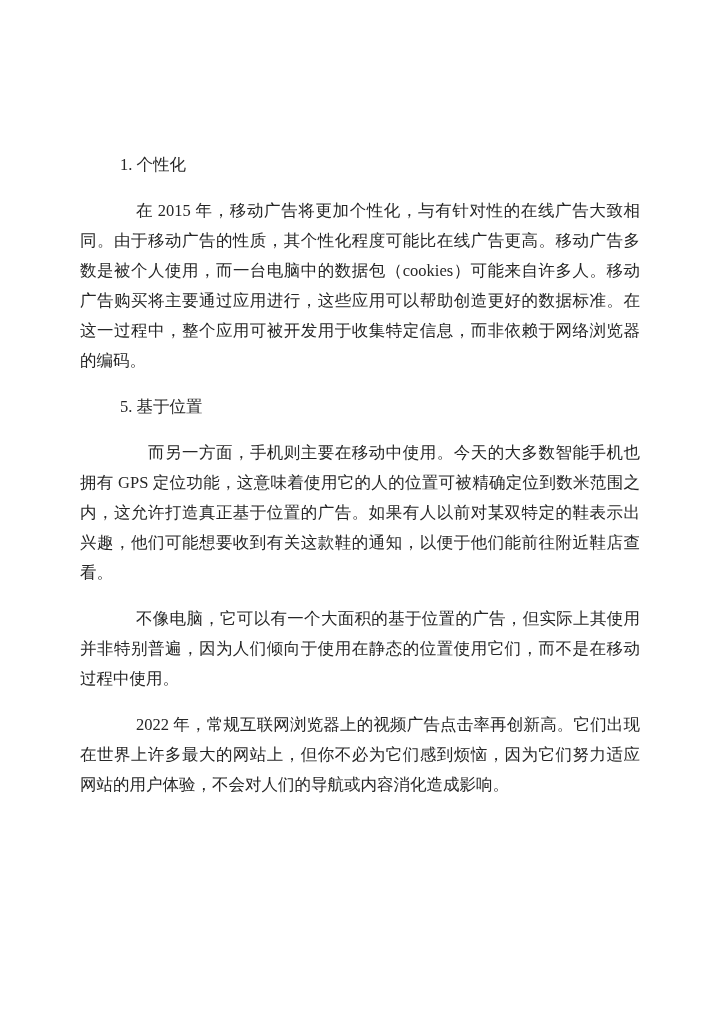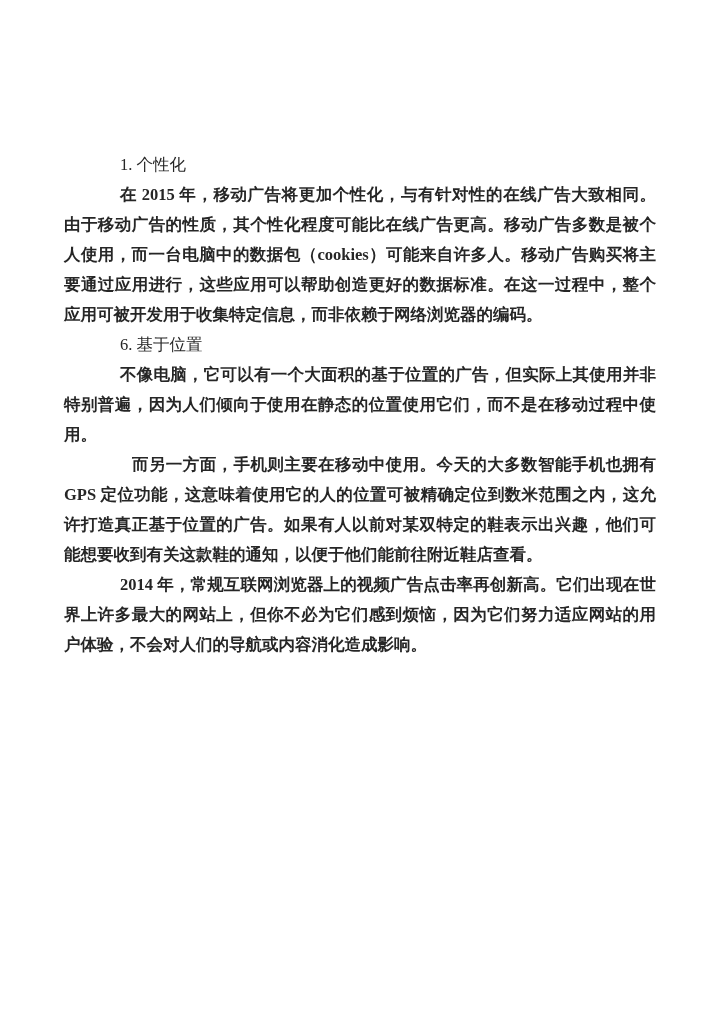--- a/index.html
+++ b/index.html
@@ -32,44 +32,43 @@
   .doc-heading {
     margin: 0;
     padding: 0;
     font-size: 16.5px;
     font-weight: normal;
     line-height: 30px;
     text-indent: 56px;
     text-align: left;
   }
   .doc-para {
-    margin: 0;
+    margin: 16px;
     padding: 0;
     text-indent: 56px;
-    font-weight: bold;
   }
   .doc-para.deep-indent {
     text-indent: 68px;
   }
 </style>
 </head>
 <body>
 
 <div class="doc-page">
   <div class="doc-content">
 
     <h3 class="doc-heading">1. 个性化</h3>
 
     <p class="doc-para">在 2015 年，移动广告将更加个性化，与有针对性的在线广告大致相同。由于移动广告的性质，其个性化程度可能比在线广告更高。移动广告多数是被个人使用，而一台电脑中的数据包（cookies）可能来自许多人。移动广告购买将主要通过应用进行，这些应用可以帮助创造更好的数据标准。在这一过程中，整个应用可被开发用于收集特定信息，而非依赖于网络浏览器的编码。</p>
 
-    <h3 class="doc-heading">6. 基于位置</h3>
+    <h3 class="doc-heading">5. 基于位置</h3>
+
+    <p class="doc-para deep-indent">而另一方面，手机则主要在移动中使用。今天的大多数智能手机也拥有 GPS 定位功能，这意味着使用它的人的位置可被精确定位到数米范围之内，这允许打造真正基于位置的广告。如果有人以前对某双特定的鞋表示出兴趣，他们可能想要收到有关这款鞋的通知，以便于他们能前往附近鞋店查看。</p>
 
     <p class="doc-para">不像电脑，它可以有一个大面积的基于位置的广告，但实际上其使用并非特别普遍，因为人们倾向于使用在静态的位置使用它们，而不是在移动过程中使用。</p>
 
-    <p class="doc-para deep-indent">而另一方面，手机则主要在移动中使用。今天的大多数智能手机也拥有 GPS 定位功能，这意味着使用它的人的位置可被精确定位到数米范围之内，这允许打造真正基于位置的广告。如果有人以前对某双特定的鞋表示出兴趣，他们可能想要收到有关这款鞋的通知，以便于他们能前往附近鞋店查看。</p>
 
 
-
-    <p class="doc-para">2014 年，常规互联网浏览器上的视频广告点击率再创新高。它们出现在世界上许多最大的网站上，但你不必为它们感到烦恼，因为它们努力适应网站的用户体验，不会对人们的导航或内容消化造成影响。</p>
+    <p class="doc-para">2022 年，常规互联网浏览器上的视频广告点击率再创新高。它们出现在世界上许多最大的网站上，但你不必为它们感到烦恼，因为它们努力适应网站的用户体验，不会对人们的导航或内容消化造成影响。</p>
 
 
   </div>
 </div>
 
 </body></html>

